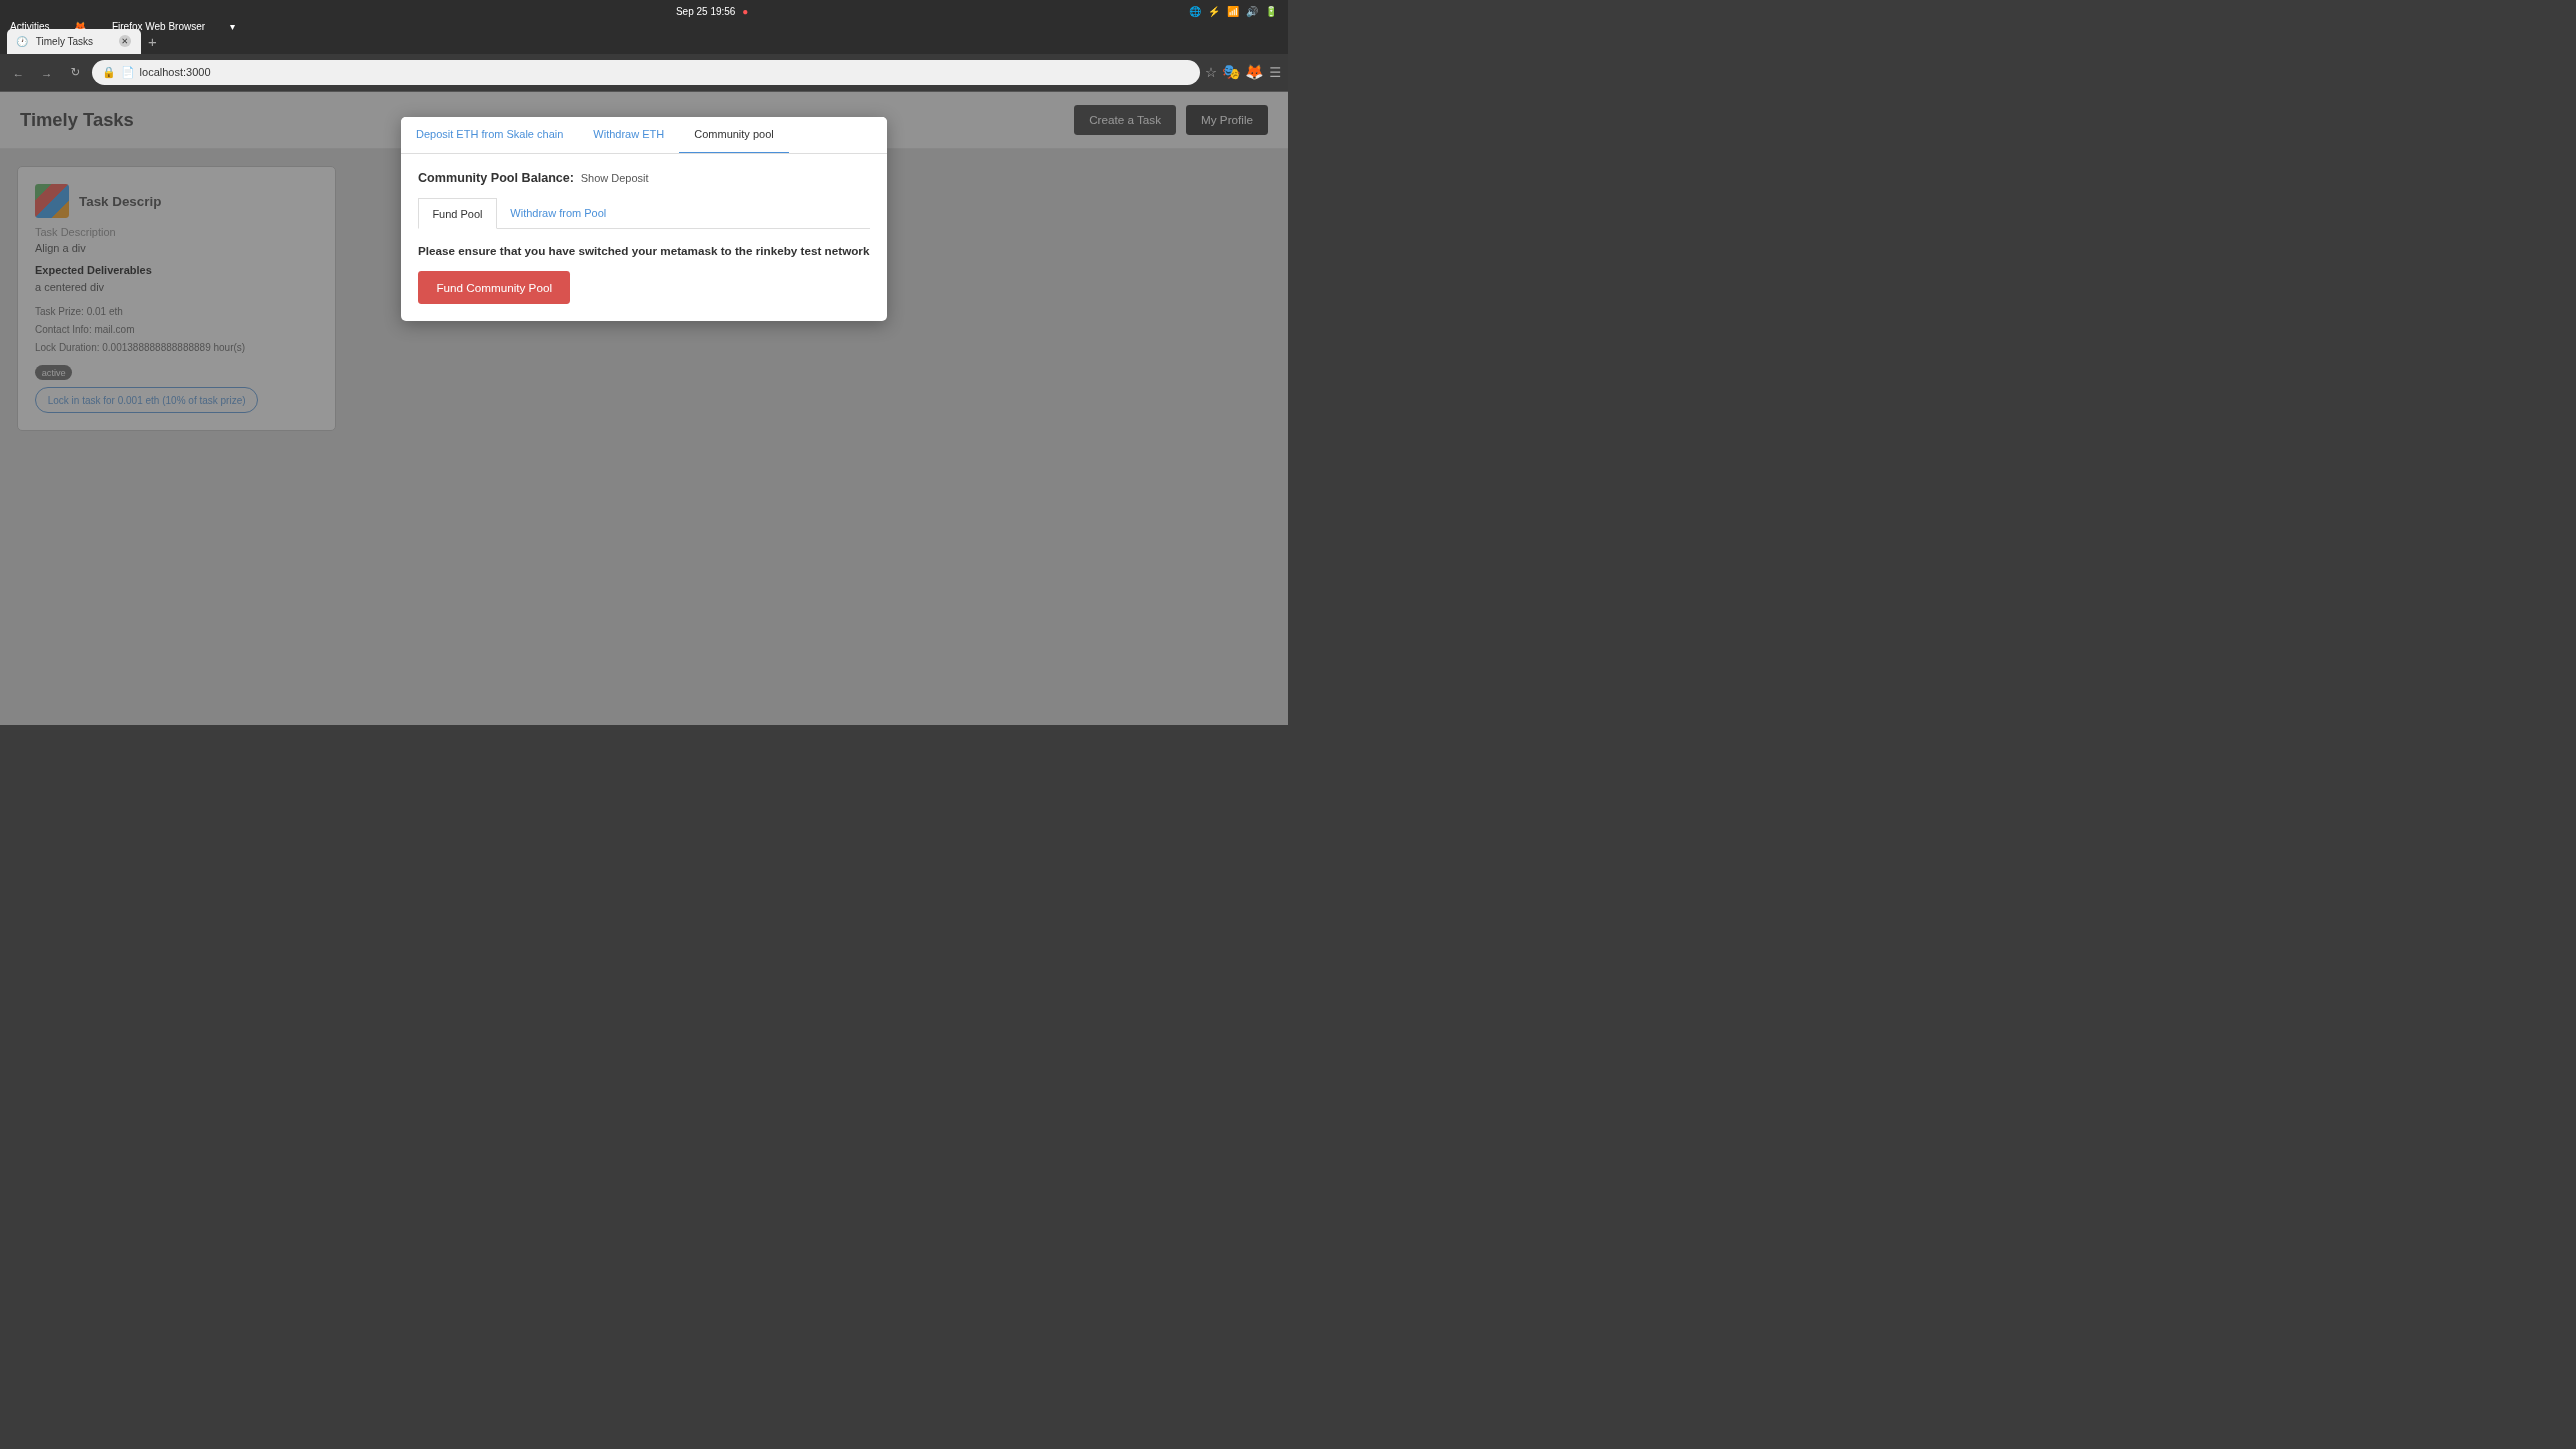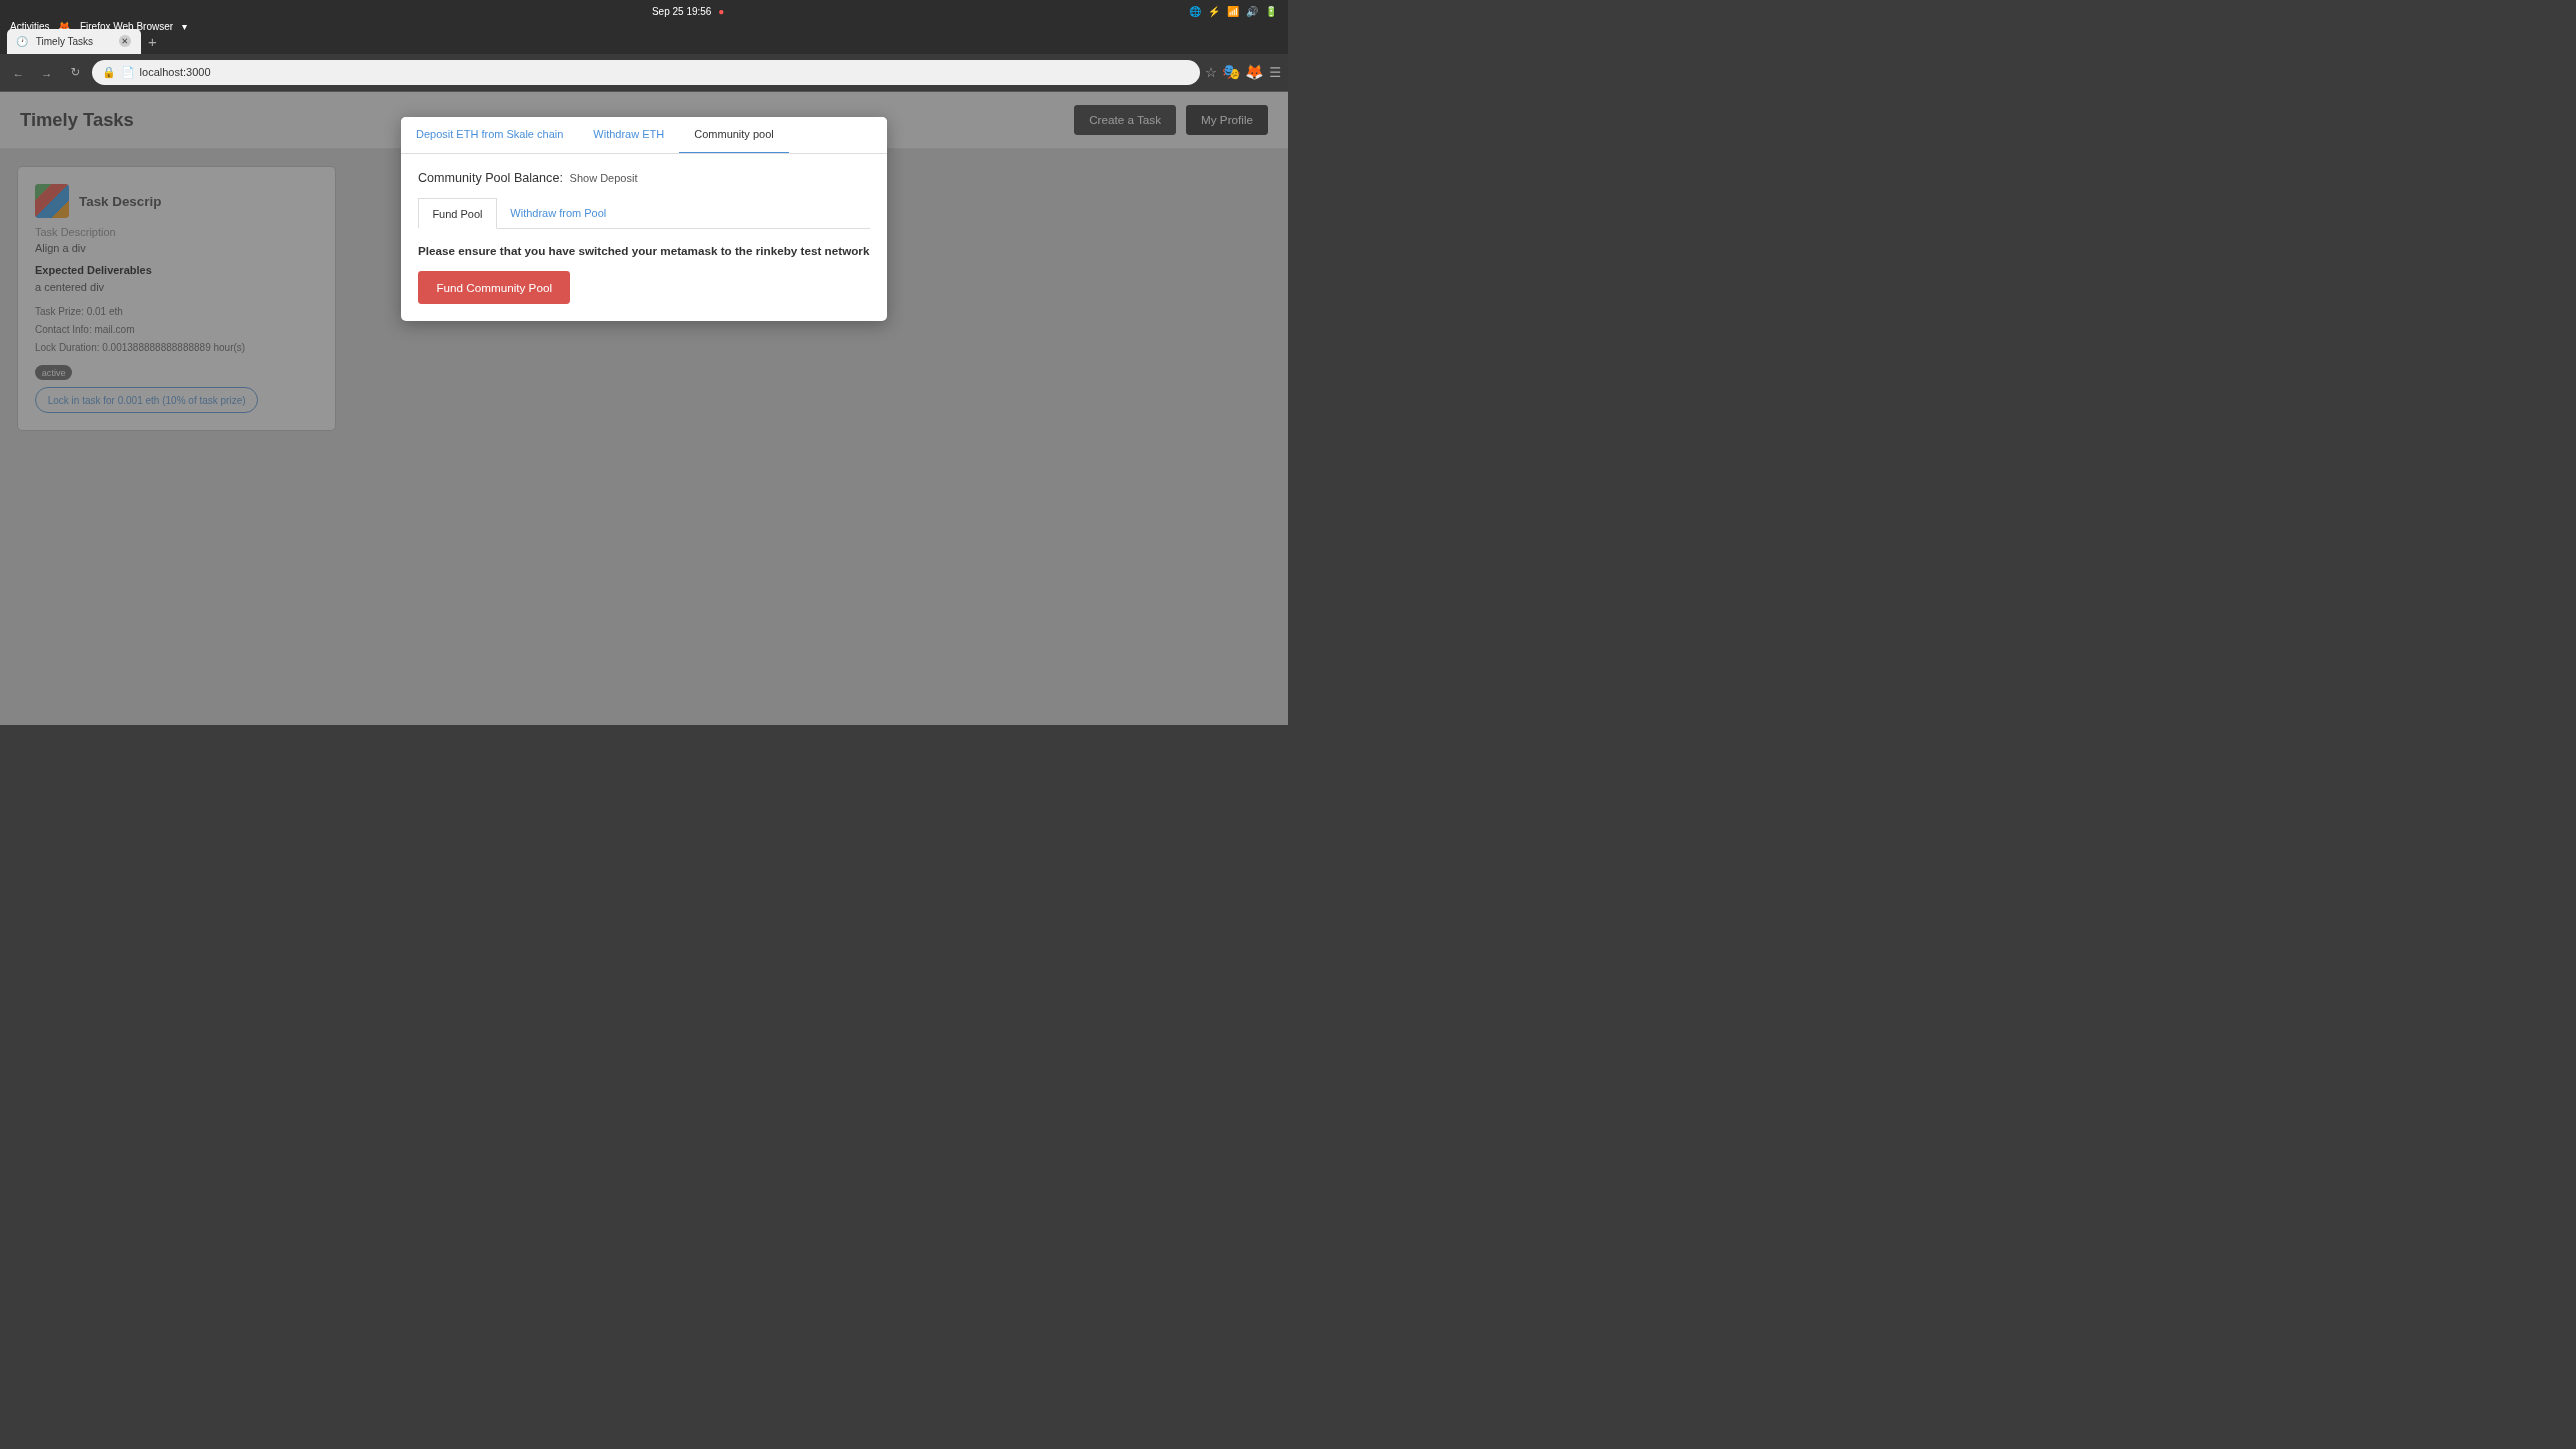--- a/index.html
+++ b/index.html
@@ -16,21 +16,21 @@
     .os-bar {
       height: 23.5px;
       background: #2d2d2d;
       display: flex;
       align-items: center;
       justify-content: space-between;
       padding: 0 10px;
       color: #fff;
       font-size: 10px;
     }
-    .os-bar-left { display: flex; align-items: flex-end; gap: 9px; margin-top: 29px; }
+    .os-bar-left { display: flex; align-items: flex-end; gap: 25px; margin-top: 29px; }
     .os-bar-center { display: flex; align-items: center; gap: 6.7px; }
     .os-bar-right { display: flex; align-items: center; gap: 6.7px; }
 
     
     .browser-chrome {
       background: #3a3a3a;
       border-bottom: 0.8px solid #555;
     }
     .tab-bar {
       height: 30px;
@@ -243,21 +243,21 @@
     
     .modal-body {
       padding: 17px;
     }
     .pool-balance-row {
       display: flex;
       align-items: center;
       gap: 6.7px;
       margin-bottom: 13.4px;
     }
-    .pool-balance-label { font-size: 12.6px; font-weight: normal; color: #333; text-align: center; }
+    .pool-balance-label { font-size: 12.6px; font-weight: bold; color: #333; text-align: center; }
     .show-balance-link { font-size: 11px; color: #555; cursor: pointer; }
 
     
     .inner-tab-bar {
       display: flex;
       border-bottom: 0.8px solid #ddd;
       margin-bottom: 15px;
     }
     .inner-tab {
       padding: 8.4px 13.4px;

